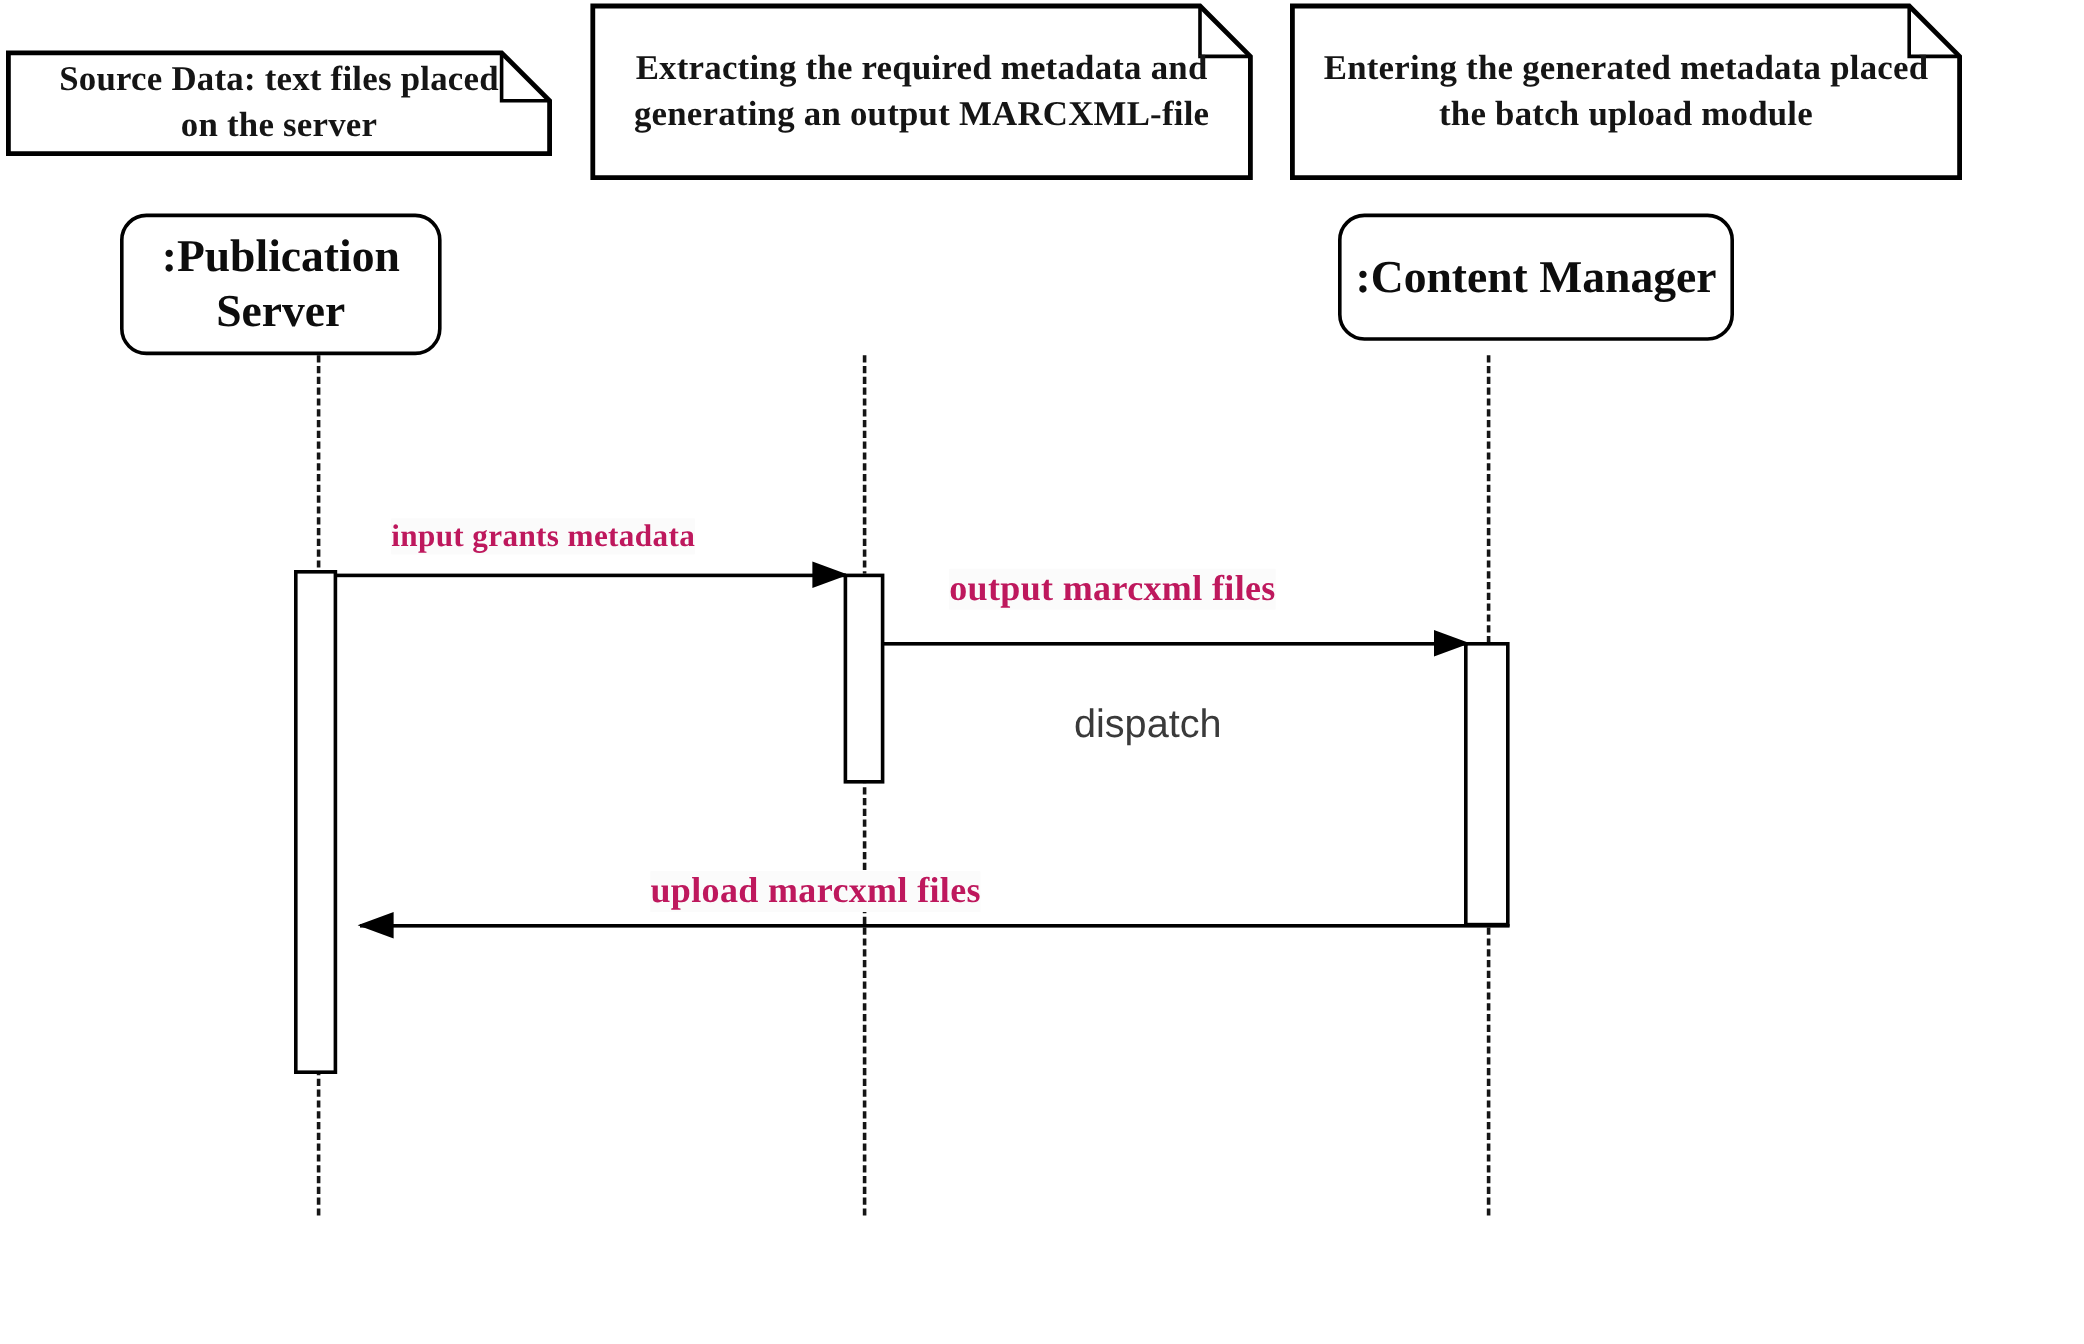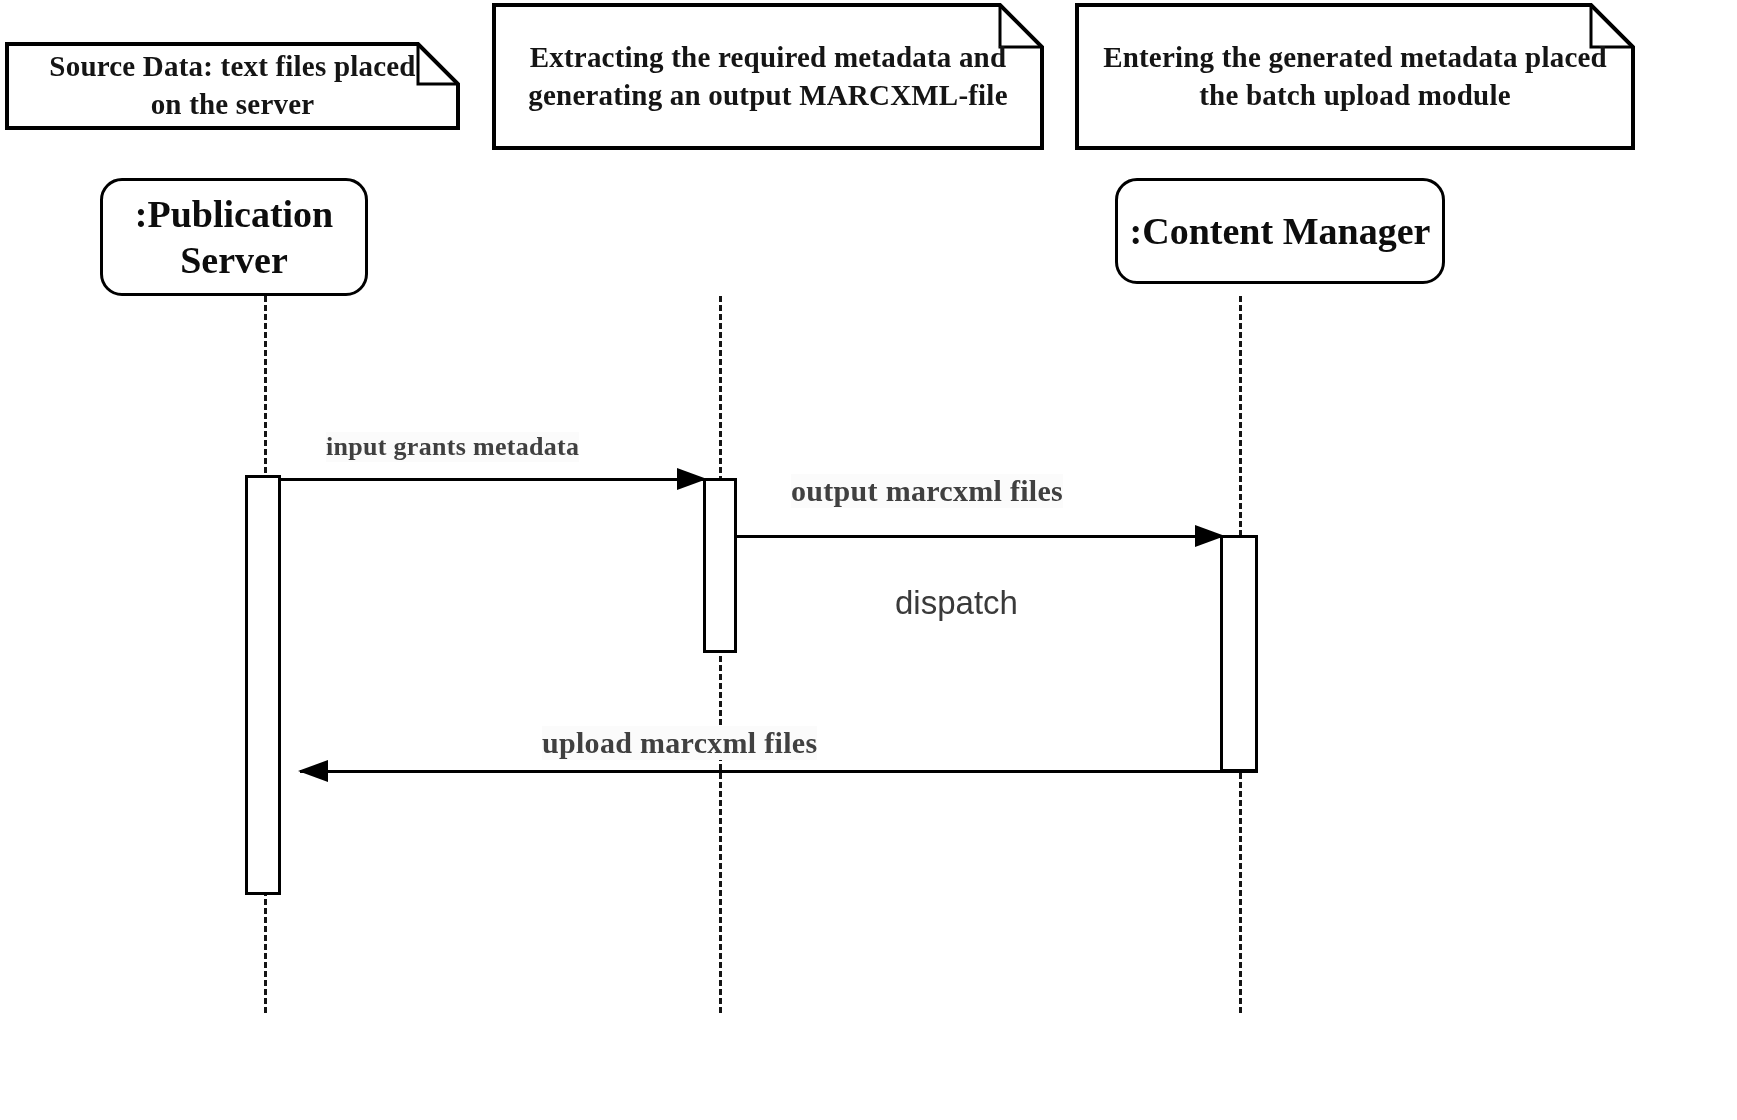--- a/index.html
+++ b/index.html
@@ -109,21 +109,21 @@
   }
   .arrowhead.left {
     left: -2px;
     border-top: 11px solid transparent;
     border-bottom: 11px solid transparent;
     border-right: 30px solid #000000;
   }
   .msg-label {
     position: absolute;
     white-space: nowrap;
-    color: #404040;
+    color: #be185d;
     z-index: 5;
     text-align: right;
   }
   .msg-label.serif-small {
     font-family: "Liberation Serif", "DejaVu Serif", serif;
     font-weight: 700;
     font-size: 26px;
     background: #fbfbfb;
     letter-spacing: 0.3px;
   }

